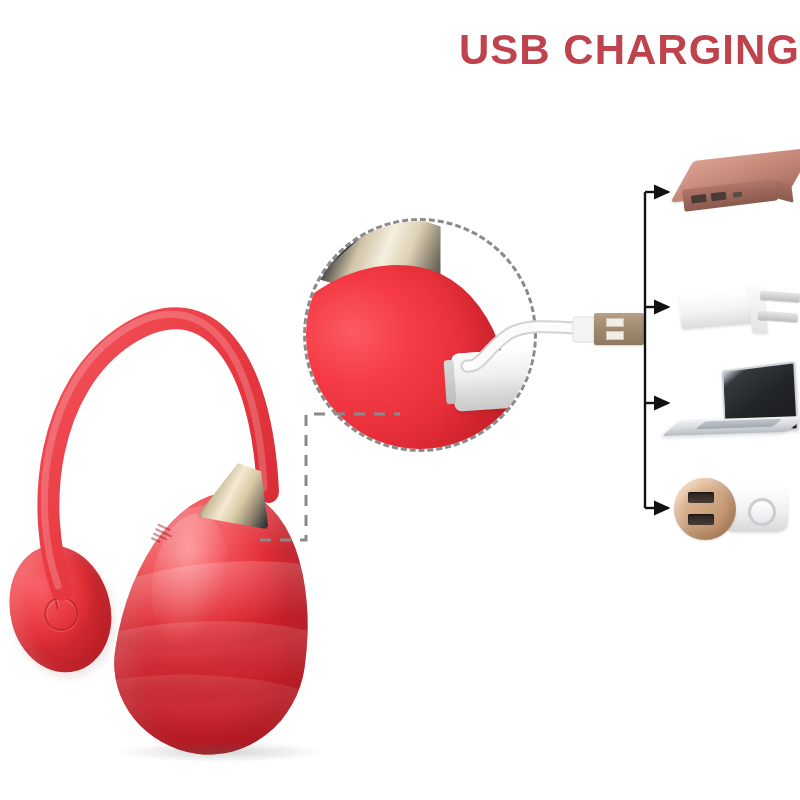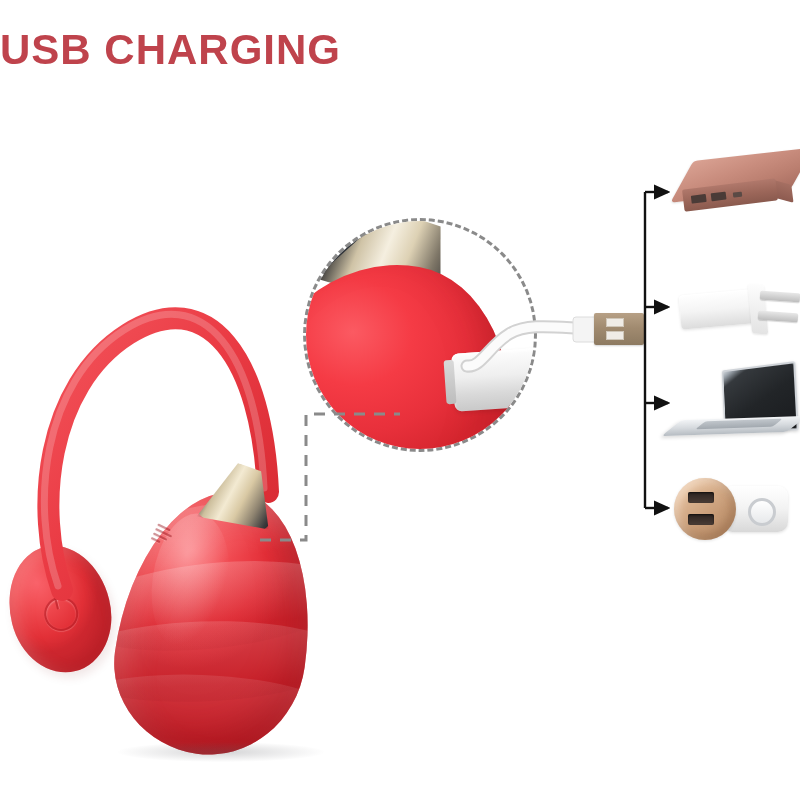--- a/index.html
+++ b/index.html
@@ -4,21 +4,21 @@
 <style>
   html,body{margin:0;padding:0;}
   body{
     width:800px;height:800px;overflow:hidden;background:#ffffff;
     font-family:"Liberation Sans",sans-serif;
   }
   #stage{position:relative;width:800px;height:800px;background:#fff;}
 
   
   .title{
-    position:absolute;left:0;top:26px;width:800px;text-align:left;
+    position:absolute;left:0;top:26px;width:800px;text-align:right;
     font-size:42px;font-weight:bold;letter-spacing:1px;color:#bf434c;
     font-family:"Liberation Sans",sans-serif;
   }
 
   
   .remote{
     position:absolute;left:10px;top:545px;width:100px;height:128px;
     border-radius:50% 50% 50% 50%/52% 52% 48% 48%;
     transform:rotate(-14deg);
     background:

